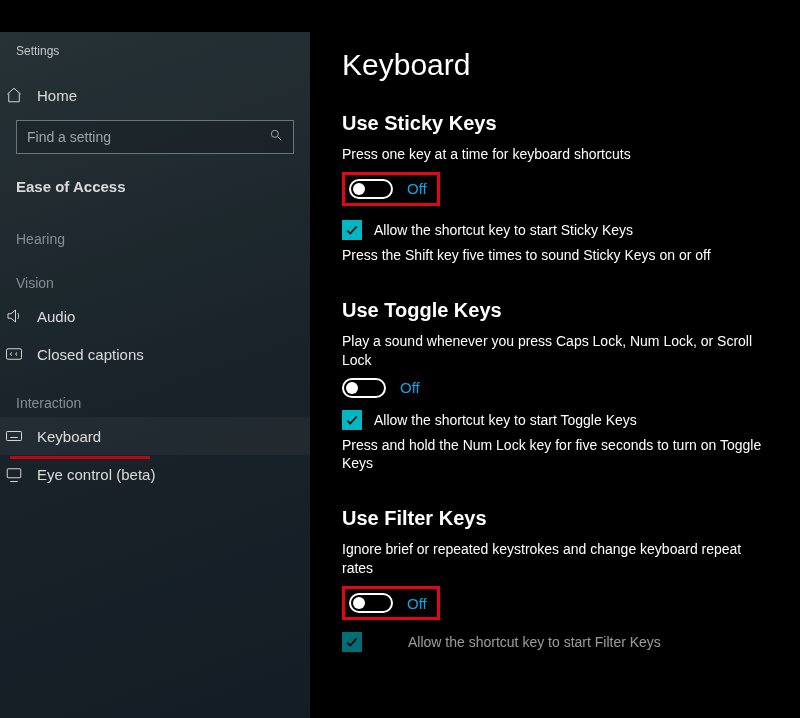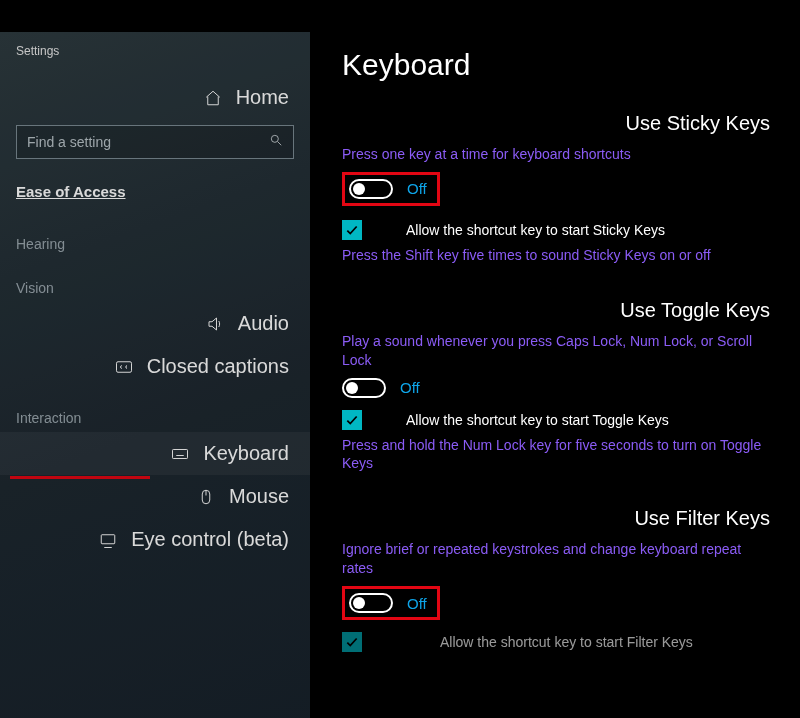--- a/index.html
+++ b/index.html
@@ -22,64 +22,63 @@
   .main {
     flex:1;
     background:#000;
     padding: 48px 30px 0 32px;
     overflow:hidden;
     position:relative;
   }
   .win-title { font-size:12px; color:#e8e8e8; padding:0 0 18px 16px; }
   .nav-row {
     display:flex; align-items:center; gap:14px;
-    padding: 10px 21px;
-    color:#fff; font-size:20px;
+    padding: 10px 5px;
+    color:#fff; font-size:15px;
     cursor:pointer;
-    justify-content:flex-end;
   }
   .nav-row.selected { background: rgba(255,255,255,0.05); position:relative;}
   .red-underline{
     position:absolute; left:10px; right:160px; bottom:-4px; height:3px; background:#e30613;
   }
   .nav-icon { width:18px; height:18px; display:flex; align-items:center; justify-content:center; flex:0 0 18px;}
   .nav-icon svg { width:18px; height:18px; stroke:#fff; fill:none; stroke-width:1.3; }
   .search-wrap { padding: 6px 16px 16px 16px; }
   .search {
     display:flex; align-items:center; 
     border:1px solid #7b8a92; height:34px; padding:0 10px;
     background: rgba(0,0,0,0.15);
   }
   .search input{
     background:transparent; border:0; outline:0; color:#cfd6da;
     font-size:14px; width:100%;
   }
   .search input::placeholder{ color:#b9c3c8; }
   .search-icon svg{ width:14px; height:14px; stroke:#cfd6da; fill:none; stroke-width:1.5;}
-  .cat-title { padding: 8px 16px 14px 16px; font-size:15px; font-weight:600; color:#fff;text-decoration:underline;}
+  .cat-title { padding: 8px 16px 14px 16px; font-size:15px; font-weight:600; color:#fff;}
   .group-label { padding: 22px 16px 6px 16px; font-size:14px; color:#9aa6ad;}
   .page-title { font-size:30px; font-weight:300; margin-bottom:30px;}
-  .setting-heading { font-size:20px; font-weight:400; margin: 20px 0 10px 0; text-align: right; }
-  .desc { font-size:14px; color:#8b5cf6; line-height:1.35; margin-bottom:8px; max-width:430px;}
+  .setting-heading { font-size:20px; font-weight:700; margin: 20px 0 10px 0; }
+  .desc { font-size:14px; color:#ffffff; line-height:1.35; margin-bottom:8px; max-width:430px;}
   .toggle-row { display:flex; align-items:center; gap:14px; margin:6px 0 12px 0;}
   .toggle {
     width:44px; height:20px; border:2px solid #fff; border-radius:12px;
     position:relative; background:transparent; cursor:pointer;
   }
   .toggle-thumb{
     position:absolute; left:2px; top:2px; width:12px; height:12px; border-radius:50%; background:#fff;
   }
   .toggle-label{ font-size:15px; color:#0ea5e9;}
   .check-row { display:flex; align-items:center; gap:12px; margin:6px 0 6px 0;}
   .checkbox {
     width:20px; height:20px; background:#00b7c3; display:flex; align-items:center; justify-content:center;
     cursor:pointer;
   }
   .checkbox svg{ width:14px; height:14px; stroke:#000; stroke-width:3; fill:none;}
-  .check-label{ font-size:14px; color:#fff;margin-left:32px;}
+  .check-label{ font-size:14px; color:#fff;}
   .hi-box{
     border:3px solid #e30613; padding:4px 10px 4px 4px; display:inline-flex; align-items:center; gap:14px;
   }
 </style>
 </head>
 <body>
 
 <div class="app">
 
   <div class="sidebar">
@@ -143,29 +142,20 @@
             <line x1="10" y1="10" x2="10" y2="10"></line>
             <line x1="14" y1="10" x2="14" y2="10"></line>
             <line x1="18" y1="10" x2="18" y2="10"></line>
             <line x1="7" y1="14" x2="17" y2="14"></line>
           </svg>
       </span>
       <span>Keyboard</span>
       <span class="red-underline"></span>
     </div>
 
-    <div class="nav-row">
-      <span class="nav-icon">
-        <svg viewBox="0 0 24 24">
-            <rect x="7" y="3" width="10" height="18" rx="5"></rect>
-            <line x1="12" y1="3" x2="12" y2="10"></line>
-          </svg>
-      </span>
-      <span>Mouse</span>
-    </div>
 
     <div class="nav-row">
       <span class="nav-icon">
         <svg viewBox="0 0 24 24">
             <rect x="3" y="5" width="18" height="12" rx="1"></rect>
             <line x1="7" y1="22" x2="17" y2="22"></line>
           </svg>
       </span>
       <span>Eye control (beta)</span>
     </div>

